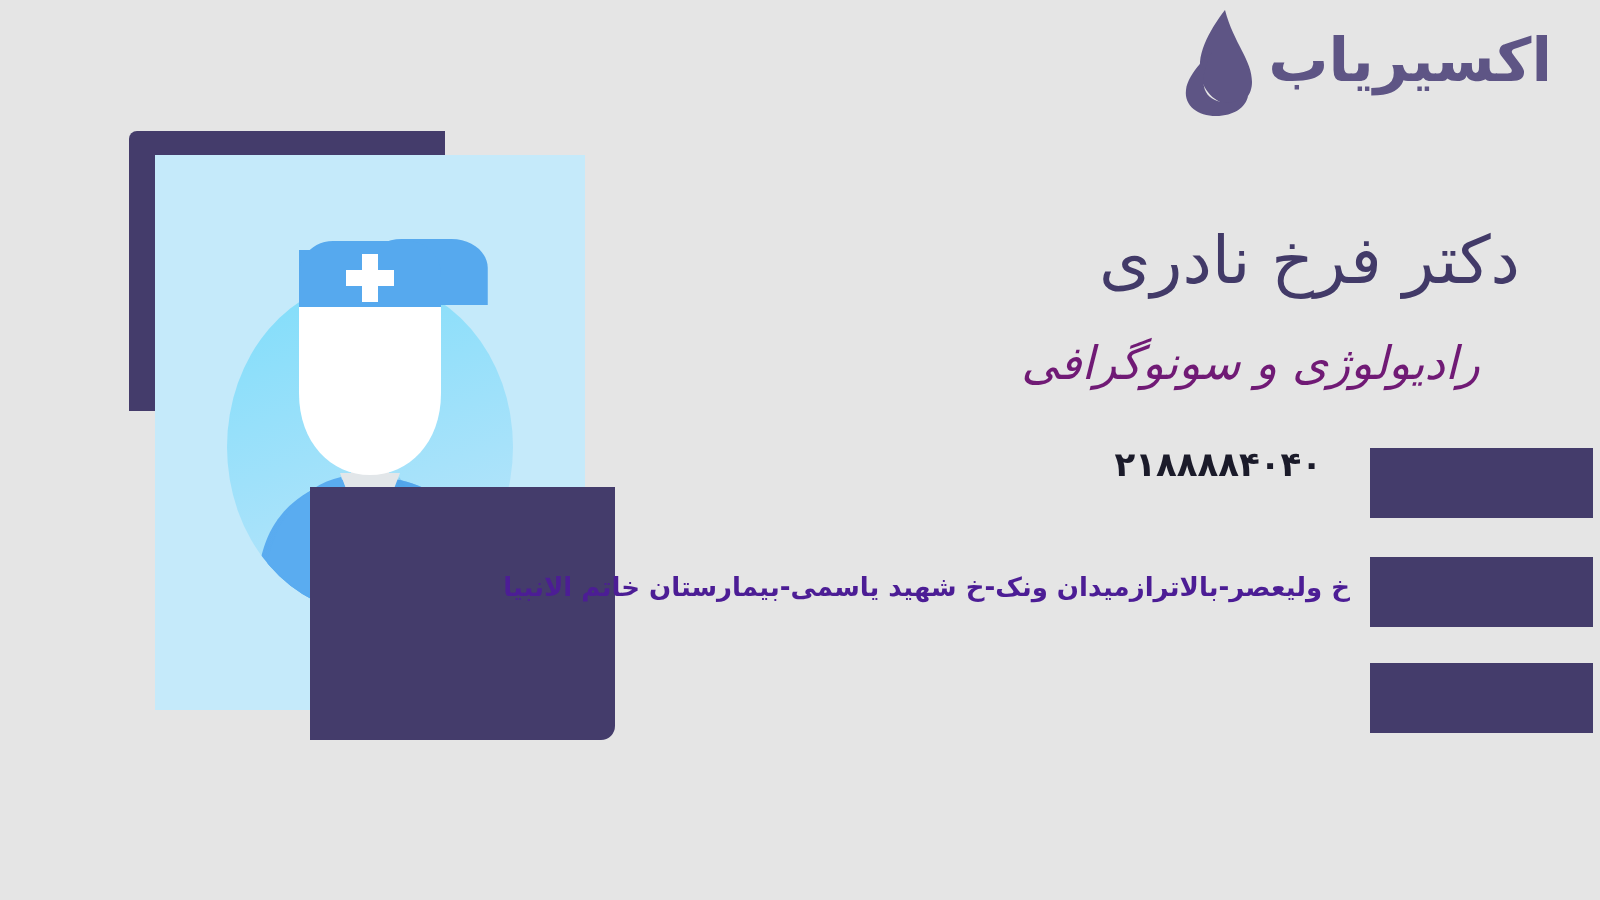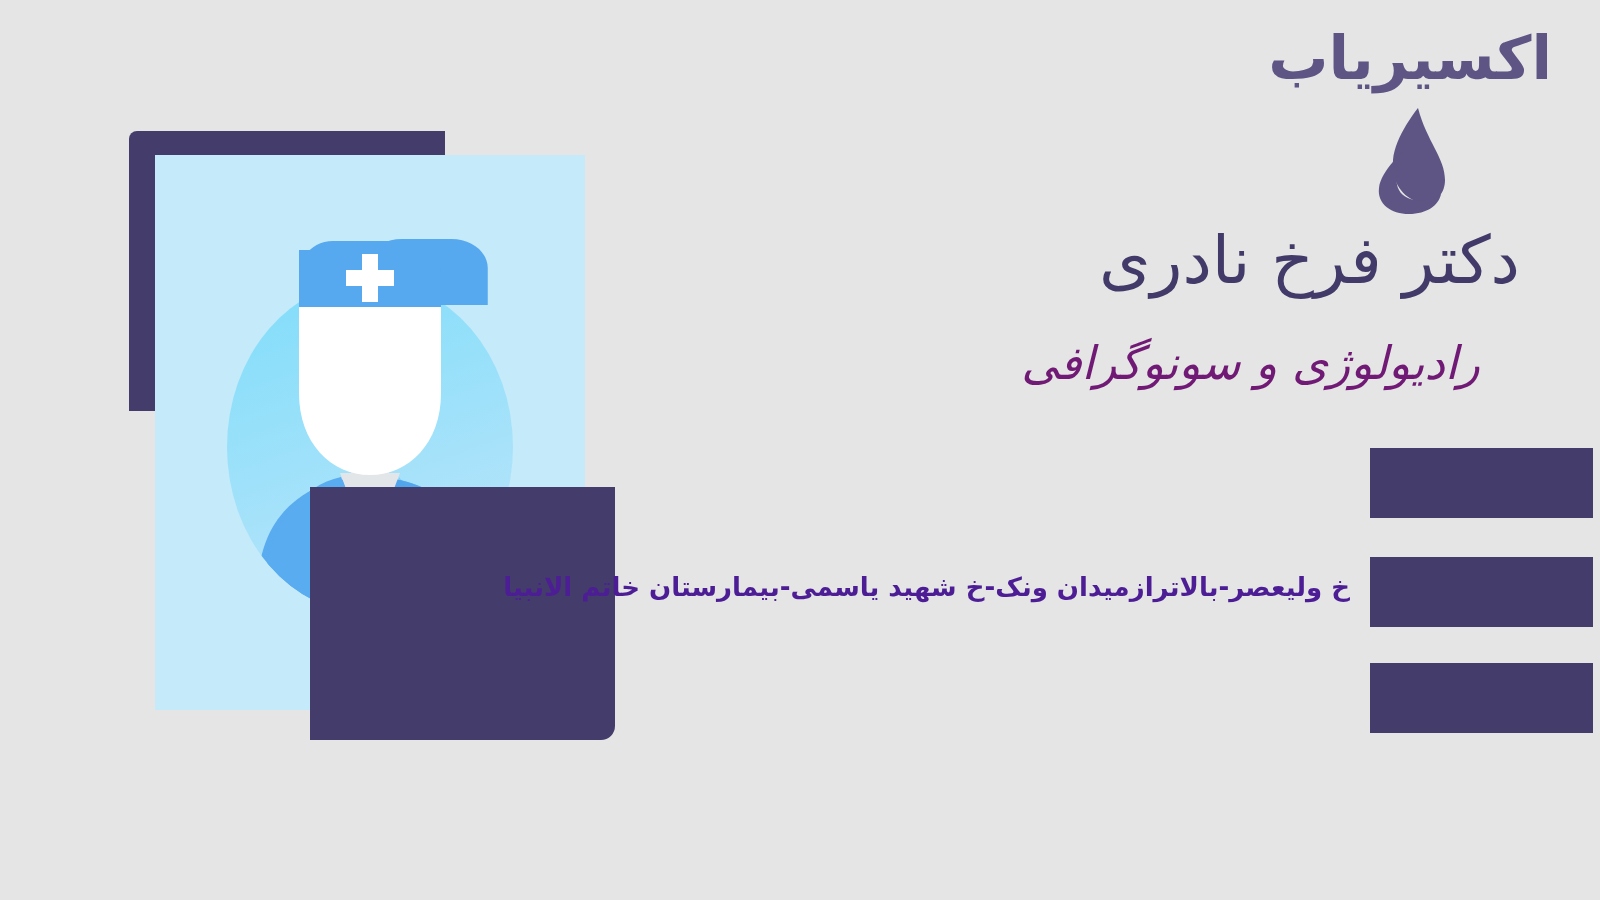--- a/index.html
+++ b/index.html
@@ -76,23 +76,23 @@
     left: 0;
     top: 0;
     width: 430px;
     height: 555px;
   }
 
   
   .logo-wrap {
     position: absolute;
     right: 48px;
-    top: 28px;
+    top: 8px;
     display: flex;
-    flex-direction: column;
+    flex-direction: row;
     align-items: center;
     gap: 12px;
   }
   .logo-mark {
     width: 78px;
     height: 110px;
     flex: 0 0 auto;
   }
   .logo-text {
     font-size: 60px;
@@ -247,16 +247,17 @@
                C 56 108 68 99 70 88
                C 56 98 34 96 28 84
                C 22 72 28 56 34 44 Z" fill="#5e5585"></path>
     </svg>
   </div>
 
   <div class="doc-name">دکتر فرخ نادری</div>
 
   <div class="doc-specialty">رادیولوژی و سونوگرافی</div>
 
+  <div class="doc-phone">۲۱۸۸۸۸۴۰۴۰</div>
 
   <div class="doc-address">خ ولیعصر-بالاترازمیدان ونک-خ شهید یاسمی-بیمارستان خاتم الانبیا</div>
 
 </div>
 
 </body></html>

